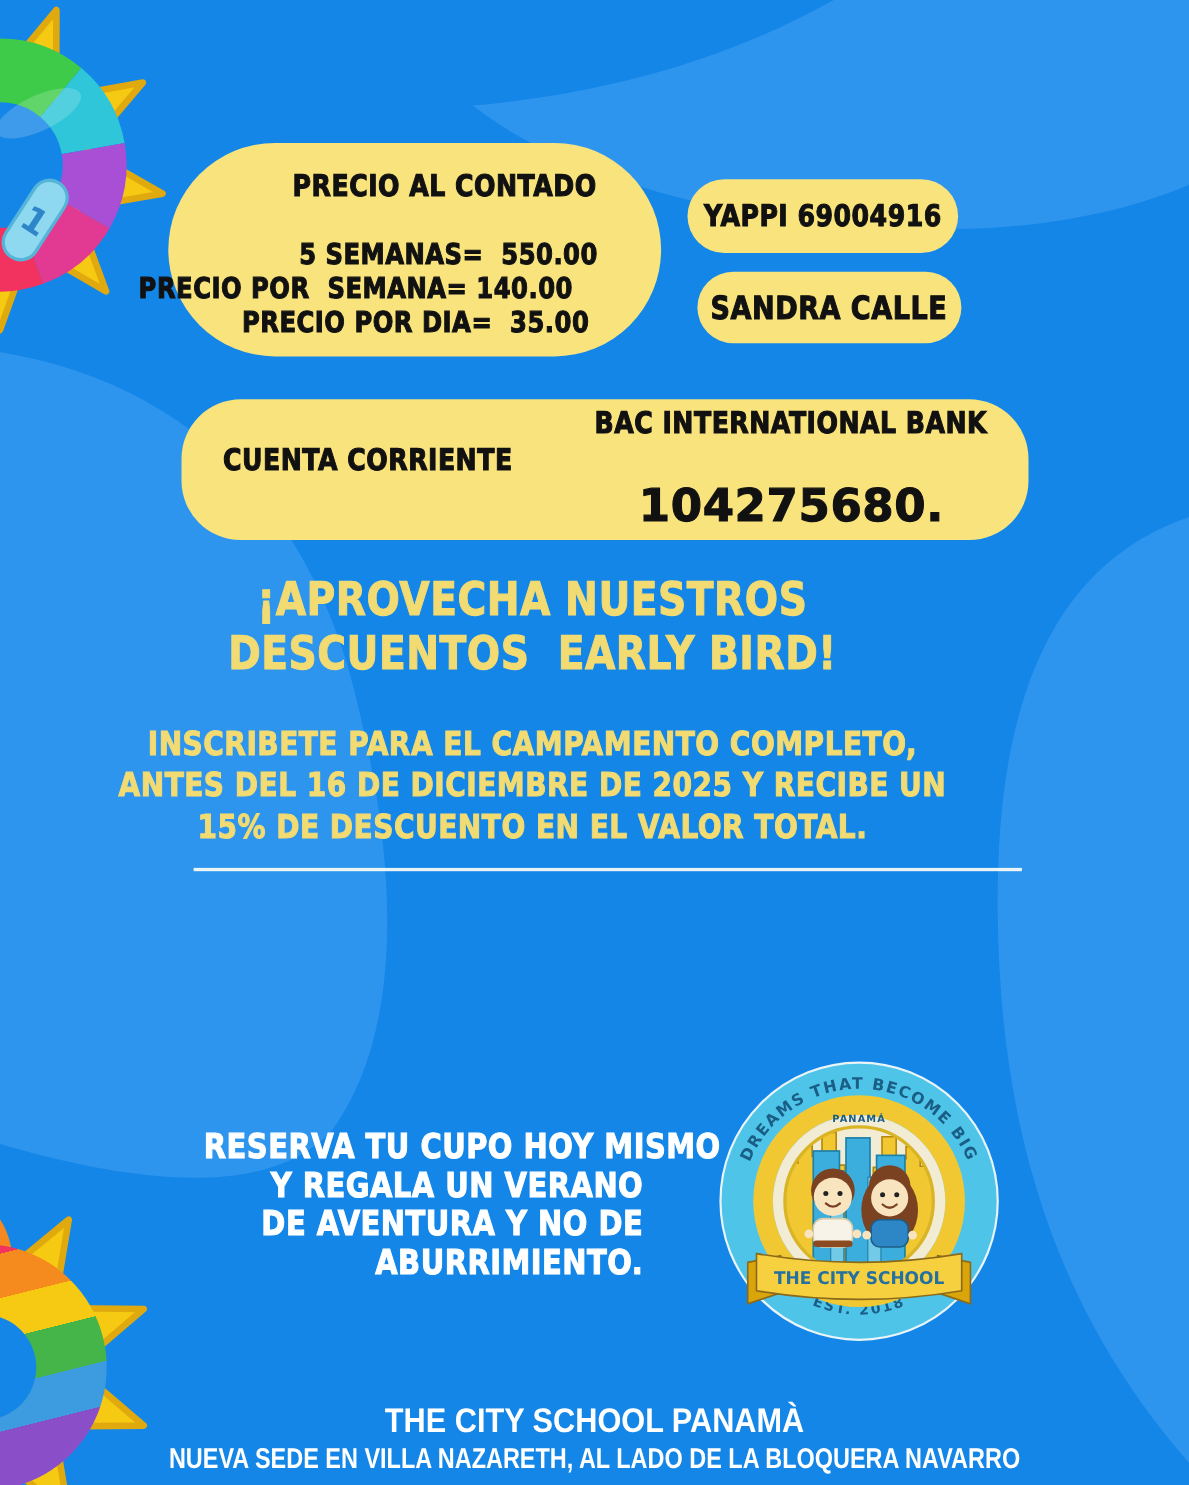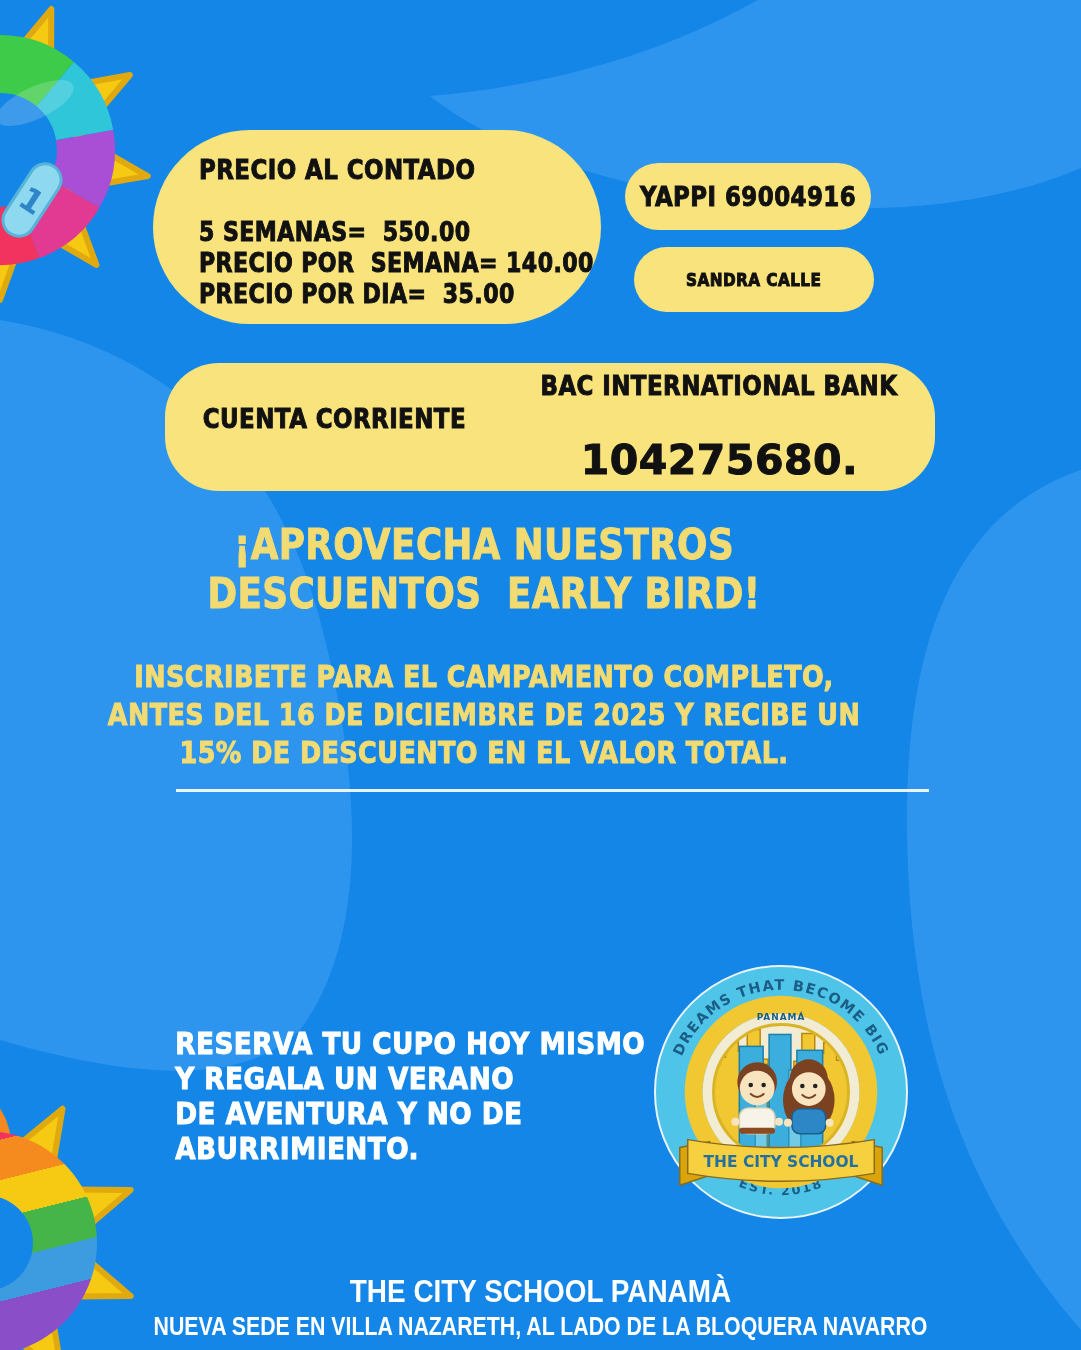--- a/index.html
+++ b/index.html
@@ -10,43 +10,43 @@
 
   .chunky{font-weight:700;-webkit-text-stroke:1px currentColor;letter-spacing:.5px;}
   .condense{transform:scaleX(.85);}
   .condense-left{transform:scaleX(.85);transform-origin:0 50%;}
   .pre{white-space:pre;}
 
   .pill{position:absolute;background:var(--pill-yellow,#F8E37D);color:var(--text-black,#111);
         display:flex;align-items:center;justify-content:center;z-index:2;}
 
   .pricing-card{left:153px;top:130px;width:448px;height:194px;border-radius:97px;
-        flex-direction:column;align-items:flex-start;justify-content:flex-start;
+        flex-direction:column;align-items:flex-end;justify-content:flex-start;
         padding:24px 10px 0 46px;box-sizing:border-box;}
   .pricing-title{font-size:27px;margin-bottom:32px;}
   .pricing-line{font-size:26px;line-height:31px;}
 
   .yappi-pill{left:625px;top:163px;width:246px;height:67px;border-radius:34px;font-size:27px;}
-  .contact-pill{left:634px;top:247px;width:240px;height:65px;border-radius:33px;font-size:18px;}
+  .contact-pill{left:634px;top:247px;width:240px;height:65px;border-radius:33px;font-size:29px;}
 
   .bank-pill{left:165px;top:363px;width:770px;height:128px;border-radius:54px;
         justify-content:flex-start;padding:0;box-sizing:border-box;}
   .bank-left{flex:0 0 44%;text-align:center;font-size:27px;margin-top:-18px;}
   .bank-right{flex:1;text-align:center;display:flex;flex-direction:column;align-items:center;margin-top:-2px;}
   .bank-name{font-size:27px;line-height:32px;}
   .bank-number{font-size:41px;line-height:44px;margin-top:36px;}
 
   .yellow-head{position:absolute;left:0;width:968px;text-align:center;color:var(--text-yellow,#F2DB72);z-index:2;}
   .headline{top:520px;font-size:42px;line-height:49px;}
   .earlybird{top:658px;font-size:30px;line-height:38px;}
   .siblings{top:804px;font-size:31px;line-height:38px;}
 
   .divider{position:absolute;left:176px;top:789px;width:753px;height:3px;background:#fdfdf4;opacity:.92;z-index:2;}
 
-  .cta{position:absolute;left:140px;top:1026px;width:470px;text-align:left;color:#fff;
+  .cta{position:absolute;left:150px;top:1026px;width:470px;text-align:right;color:#fff;
        font-size:31px;line-height:35px;z-index:2;}
 
   .footer{position:absolute;left:0;width:1081px;text-align:center;color:#fff;z-index:2;
           font-family:"Liberation Sans",sans-serif;font-weight:700;}
   .footer-1{top:1274px;font-size:31px;transform:scaleX(.9);}
   .footer-2{top:1311px;font-size:26px;transform:scaleX(.82);}
 
   .logo-wrap{position:absolute;left:652px;top:963px;width:258px;height:258px;z-index:2;}
   svg text{font-family:"DejaVu Sans",sans-serif;}
 </style>

